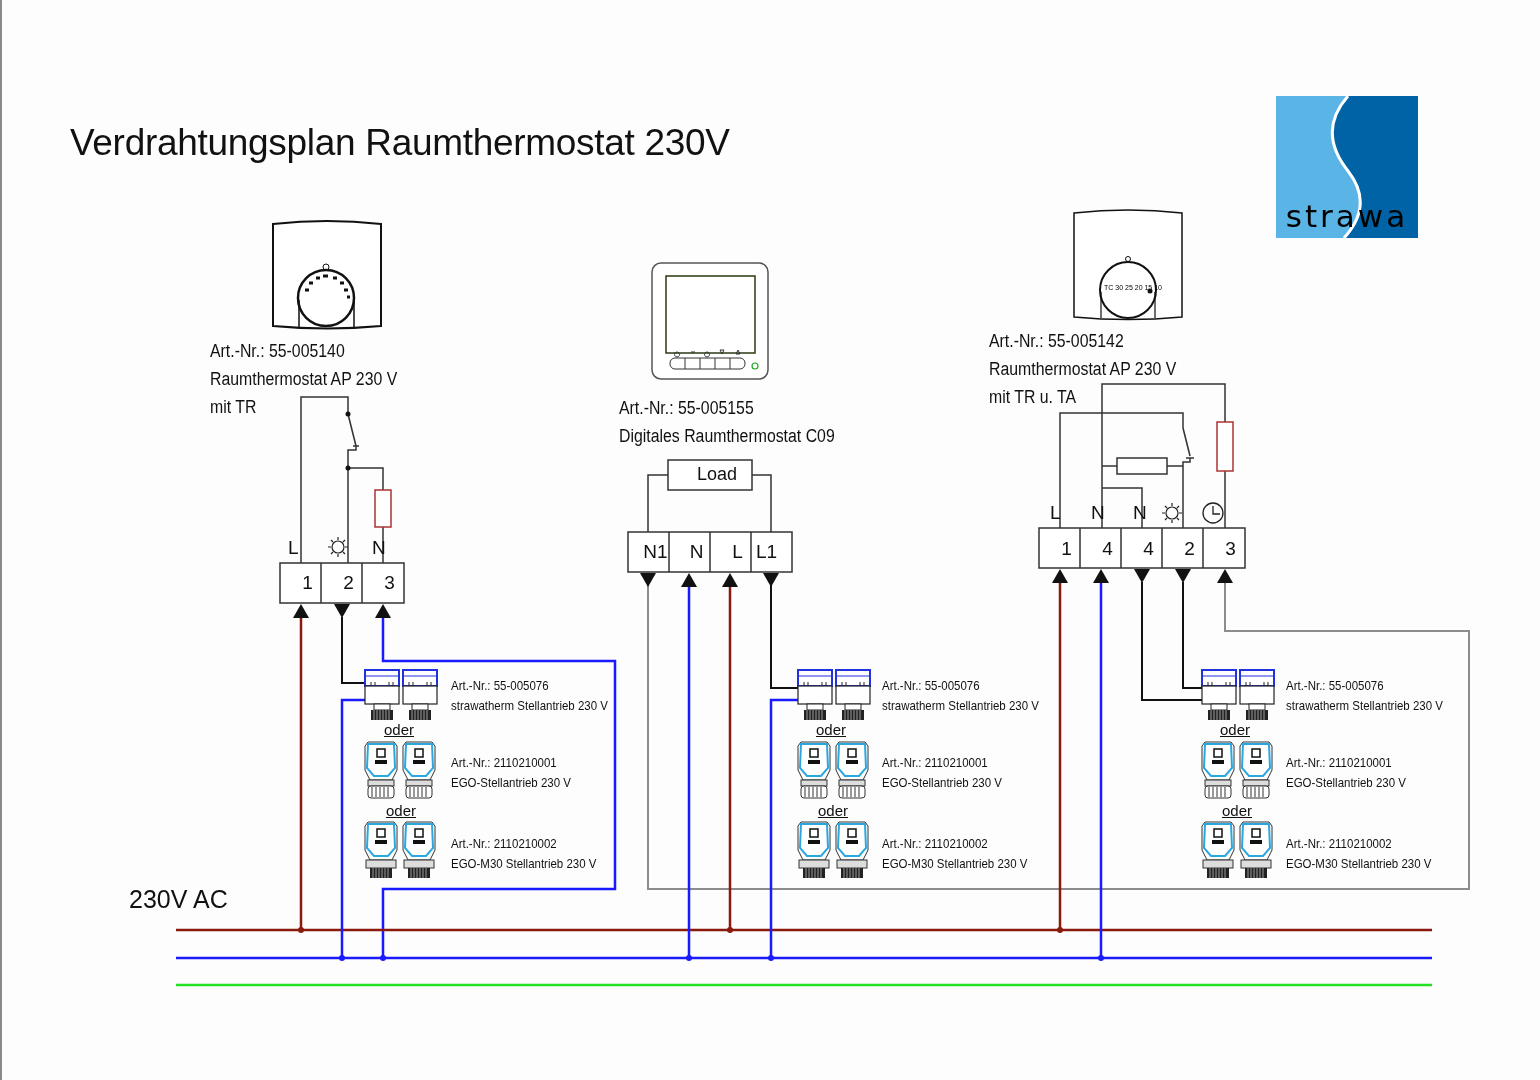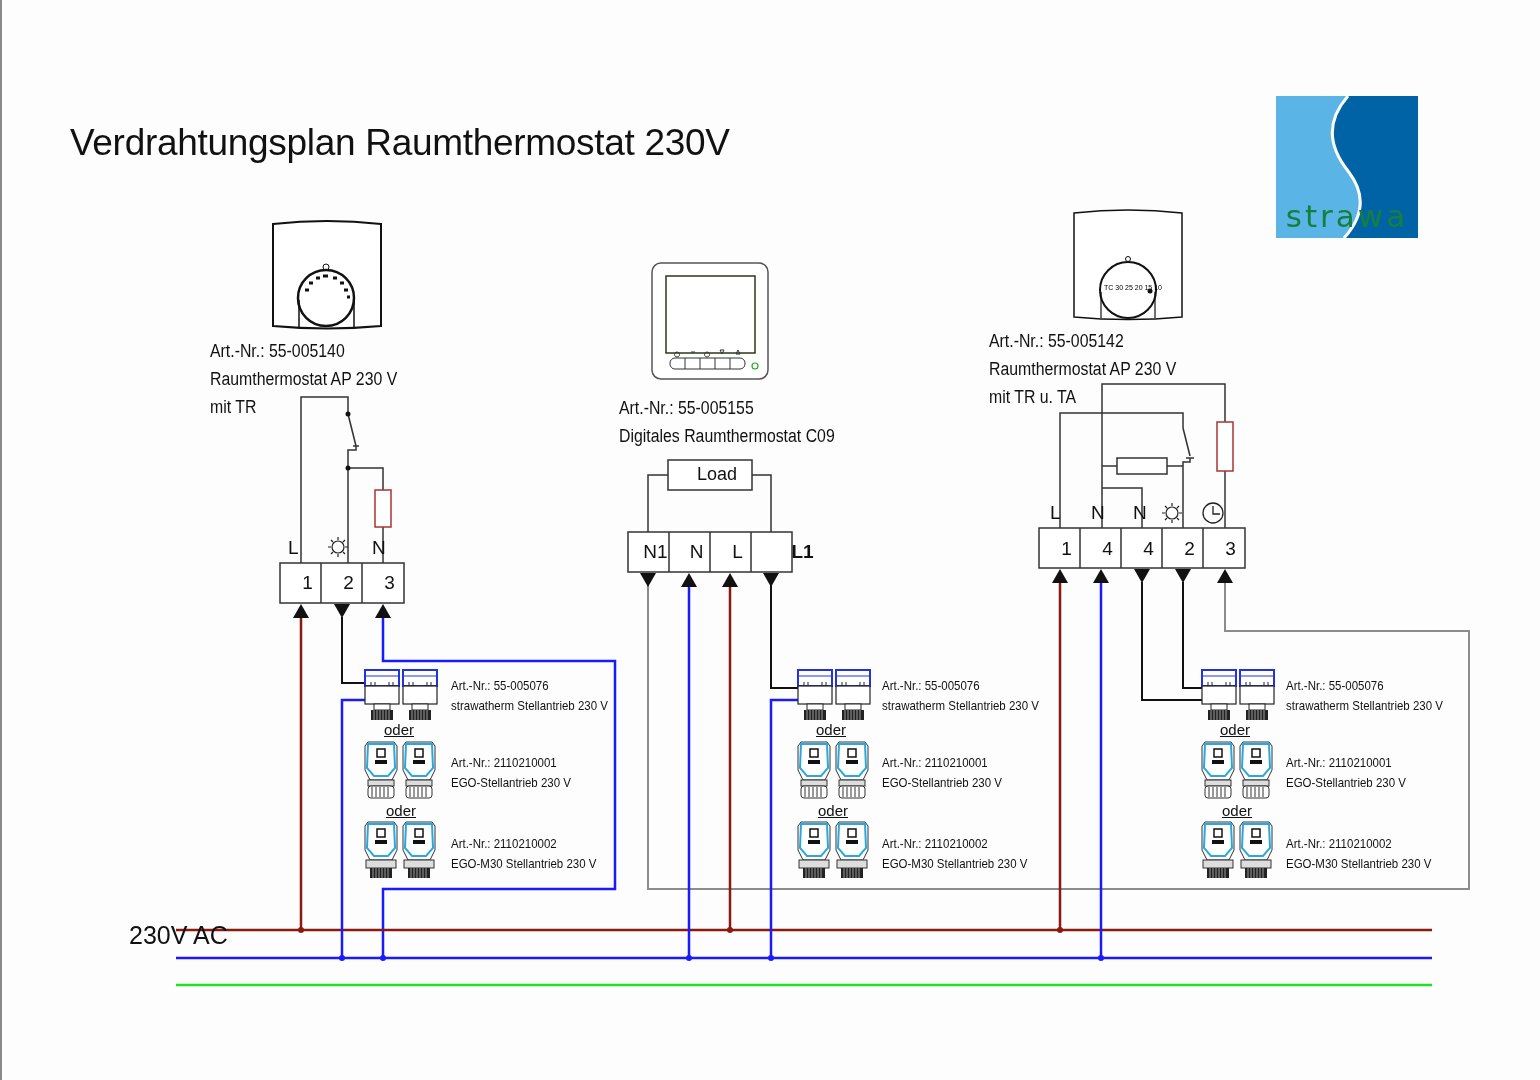--- a/index.html
+++ b/index.html
@@ -1,21 +1,21 @@
 <!DOCTYPE html>
 <html><head>
 <meta charset="utf-8">
 <style>
   html, body { margin:0; padding:0; }
   body { width:1540px; height:1080px; background:#fdfdfd; position:relative; overflow:hidden;
          font-family:"Liberation Sans", sans-serif; color:#111; }
   .leftbar { position:absolute; left:0; top:0; width:2px; height:1080px; background:#8a8a8a; }
   .title { position:absolute; left:70px; top:122px; font-size:37px; letter-spacing:-0.3px;text-align:right; }
   .logo { position:absolute; left:1276px; top:96px; width:142px; height:142px; overflow:hidden; }
-  .logo-text { position:absolute; left:0; width:142px; bottom:4px; text-align:center; color:#15803d;
+  .logo-text { position:absolute; left:0; width:142px; bottom:4px; text-align:center; color:#000000;
                font-family:"DejaVu Sans", sans-serif; font-size:31px; letter-spacing:3px; }
   .lbl { position:absolute; font-size:18px; transform:scaleX(0.88); transform-origin:left top; white-space:nowrap; }
   .small { position:absolute; font-size:13.5px; transform:scaleX(0.85); transform-origin:left top; white-space:nowrap; }
   .term { position:absolute; font-size:19px; text-align:center;margin-left:7px; }
   .oder { position:absolute; font-size:15px;text-decoration:underline; }
   svg { position:absolute; left:0; top:0; }
 </style>
 </head>
 <body>
 
@@ -221,21 +221,21 @@
 <div class="term" style="left:280px;top:572px;width:41px;">1</div>
 <div class="term" style="left:321px;top:572px;width:41px;">2</div>
 <div class="term" style="left:362px;top:572px;width:41px;">3</div>
 
 <div class="lbl" style="left:619px;top:398px;">Art.-Nr.: 55-005155</div>
 <div class="lbl" style="left:619px;top:426px;">Digitales Raumthermostat C09</div>
 <div class="term" style="left:668px;top:464px;width:84px;font-size:18px;">Load</div>
 <div class="term" style="left:628px;top:541px;width:41px;">N1</div>
 <div class="term" style="left:669px;top:541px;width:41px;">N</div>
 <div class="term" style="left:710px;top:541px;width:41px;">L</div>
-<div class="term" style="left:775px;top:541px;width:41px;font-weight:bold;">L1</div>
+<div class="term" style="left:739px;top:541px;width:41px;">L1</div>
 
 <div class="lbl" style="left:989px;top:331px;">Art.-Nr.: 55-005142</div>
 <div class="lbl" style="left:989px;top:359px;">Raumthermostat AP 230 V</div>
 <div class="lbl" style="left:989px;top:387px;">mit TR u. TA</div>
 <div class="term" style="left:1043px;top:502px;">L</div>
 <div class="term" style="left:1084px;top:502px;">N</div>
 <div class="term" style="left:1126px;top:502px;">N</div>
 <div class="term" style="left:1039px;top:538px;width:41px;">1</div>
 <div class="term" style="left:1080px;top:538px;width:41px;">4</div>
 <div class="term" style="left:1121px;top:538px;width:41px;">4</div>
@@ -262,13 +262,13 @@
 
 <div class="small" style="left:1286px;top:678px;">Art.-Nr.: 55-005076</div>
 <div class="small" style="left:1286px;top:698px;">strawatherm Stellantrieb 230 V</div>
 <div class="oder" style="left:1220px;top:721px;">oder</div>
 <div class="small" style="left:1286px;top:755px;">Art.-Nr.: 2110210001</div>
 <div class="small" style="left:1286px;top:775px;">EGO-Stellantrieb 230 V</div>
 <div class="oder" style="left:1222px;top:802px;">oder</div>
 <div class="small" style="left:1286px;top:836px;">Art.-Nr.: 2110210002</div>
 <div class="small" style="left:1286px;top:856px;">EGO-M30 Stellantrieb 230 V</div>
 
-<div class="lbl" style="left:129px;top:885px;font-size:25px;transform:none;margin-top:36px;">230V AC</div>
+<div class="lbl" style="left:129px;top:885px;font-size:25px;transform:none;">230V AC</div>
 
 </body></html>

